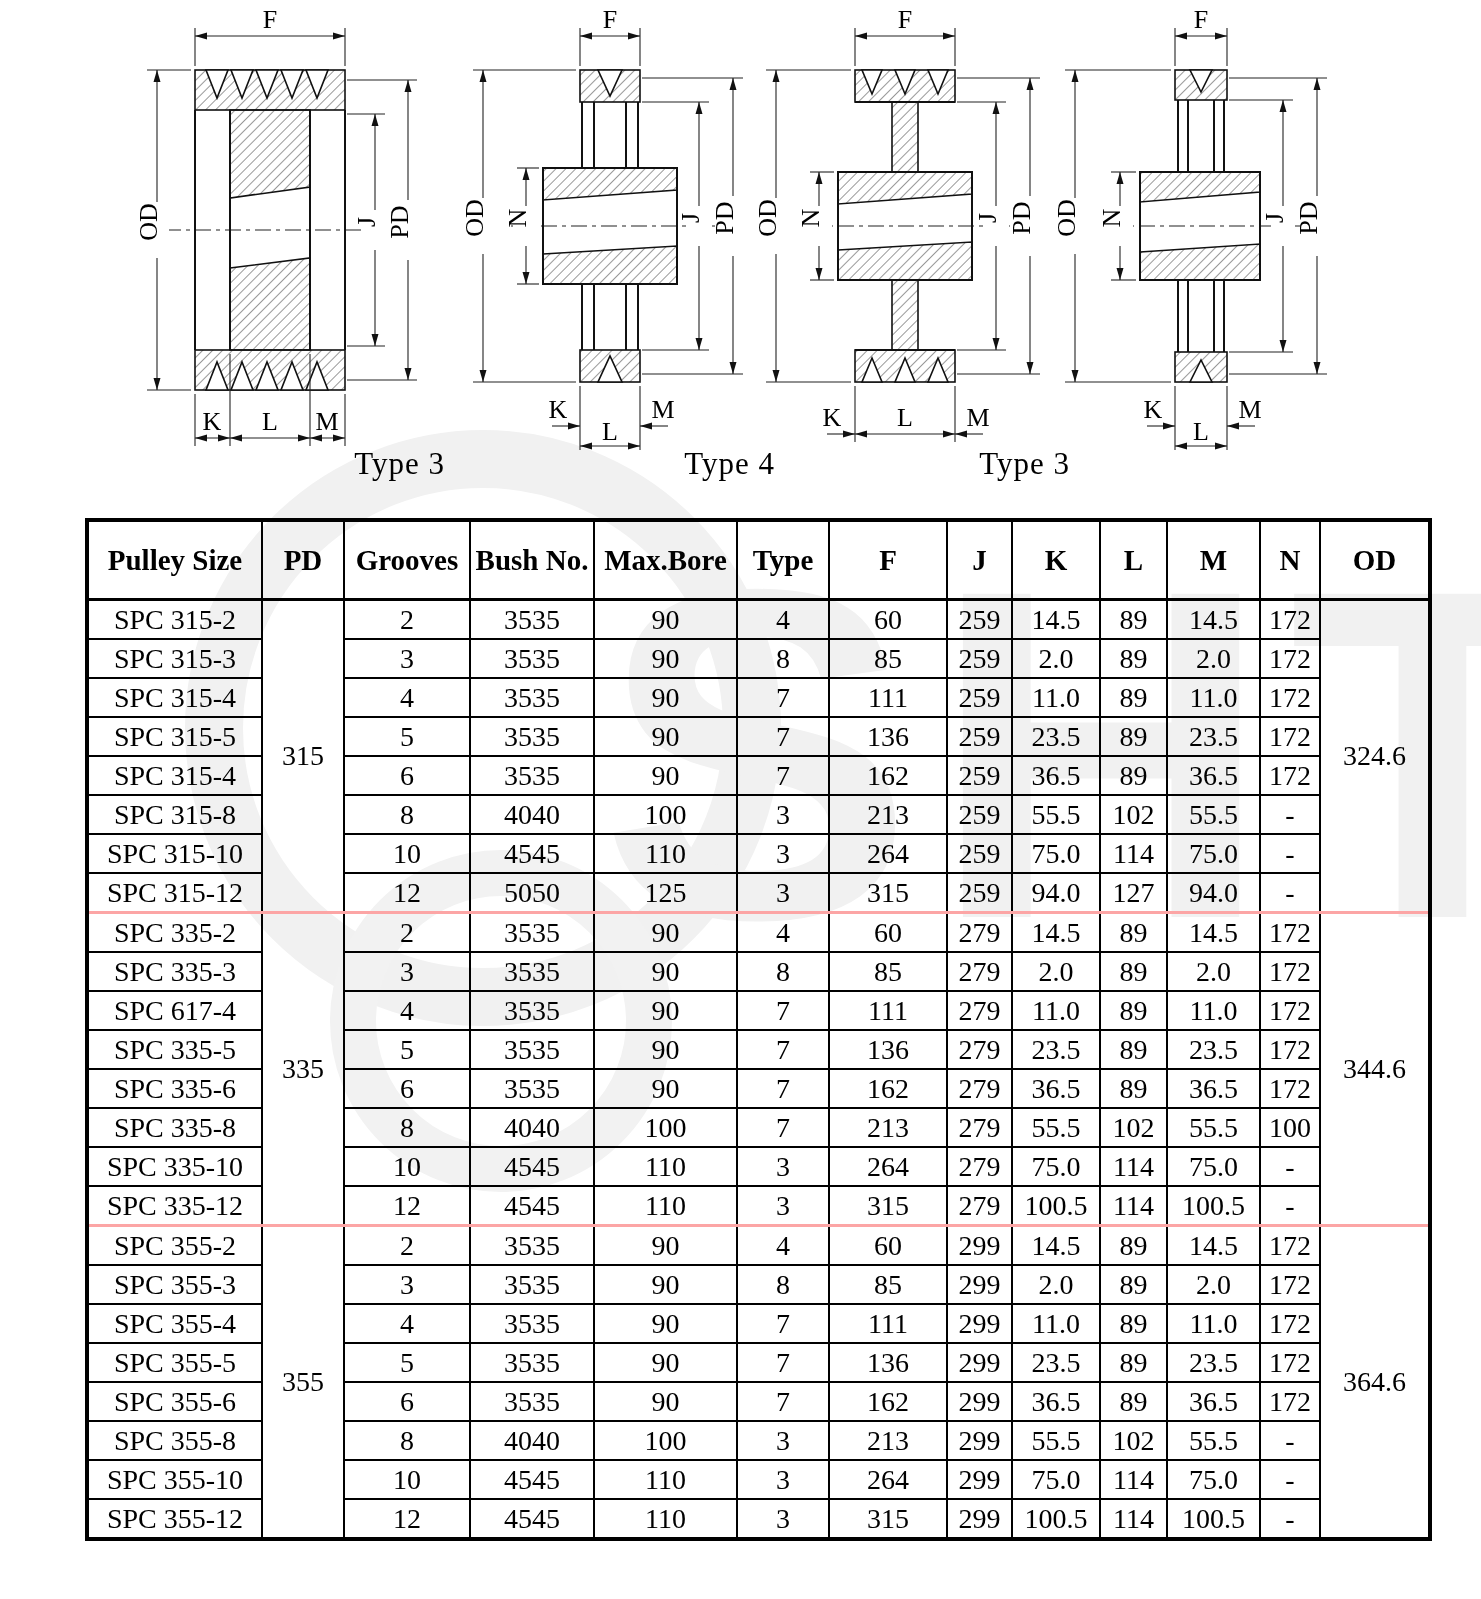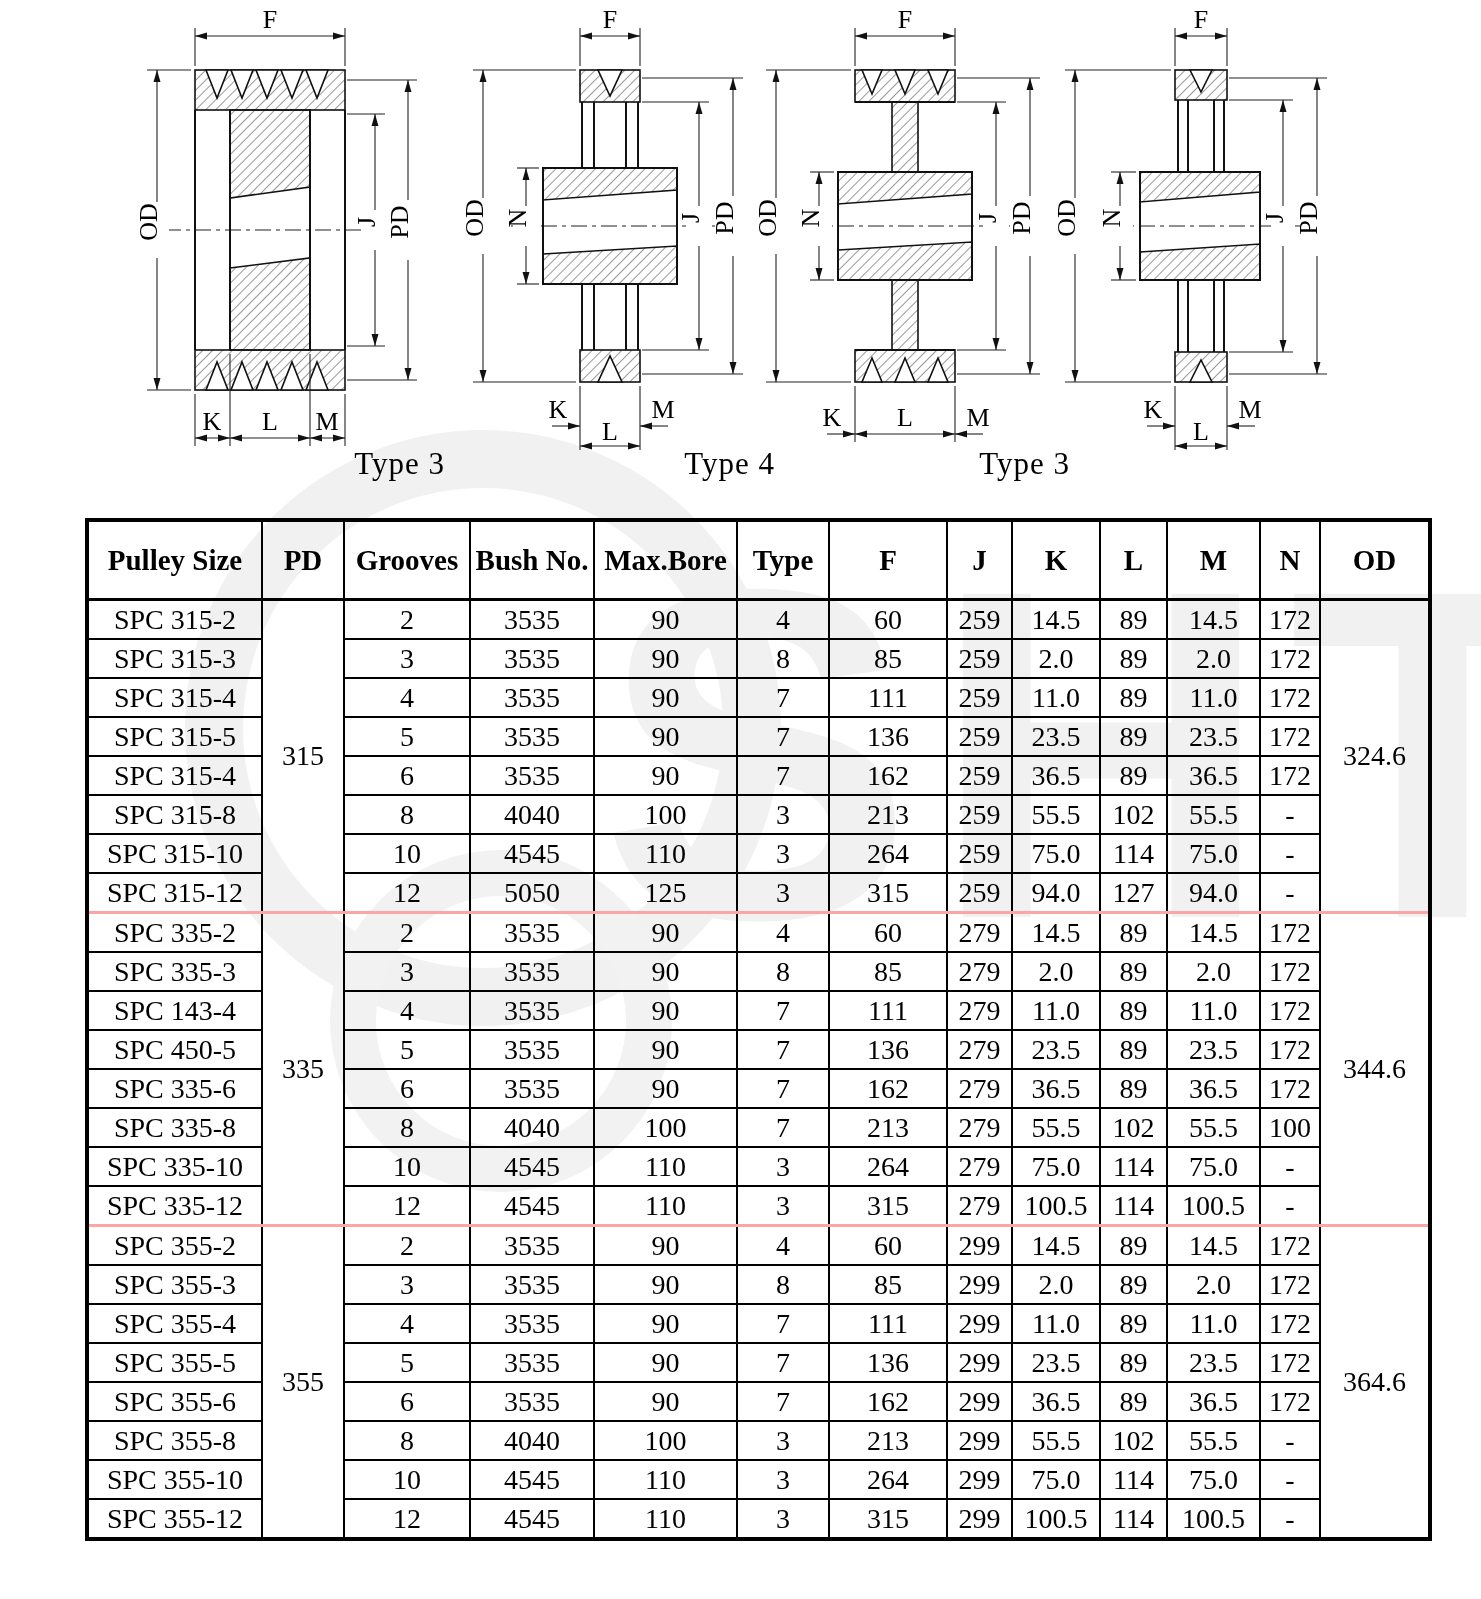--- a/index.html
+++ b/index.html
@@ -460,34 +460,34 @@
         <td>90</td>
         <td>8</td>
         <td>85</td>
         <td>279</td>
         <td>2.0</td>
         <td>89</td>
         <td>2.0</td>
         <td>172</td>
       </tr>
       <tr>
-        <td>SPC 143-4</td>
+        <td>SPC 617-4</td>
         <td>4</td>
         <td>3535</td>
         <td>90</td>
         <td>7</td>
         <td>111</td>
         <td>279</td>
         <td>11.0</td>
         <td>89</td>
         <td>11.0</td>
         <td>172</td>
       </tr>
       <tr>
-        <td>SPC 450-5</td>
+        <td>SPC 335-5</td>
         <td>5</td>
         <td>3535</td>
         <td>90</td>
         <td>7</td>
         <td>136</td>
         <td>279</td>
         <td>23.5</td>
         <td>89</td>
         <td>23.5</td>
         <td>172</td>

